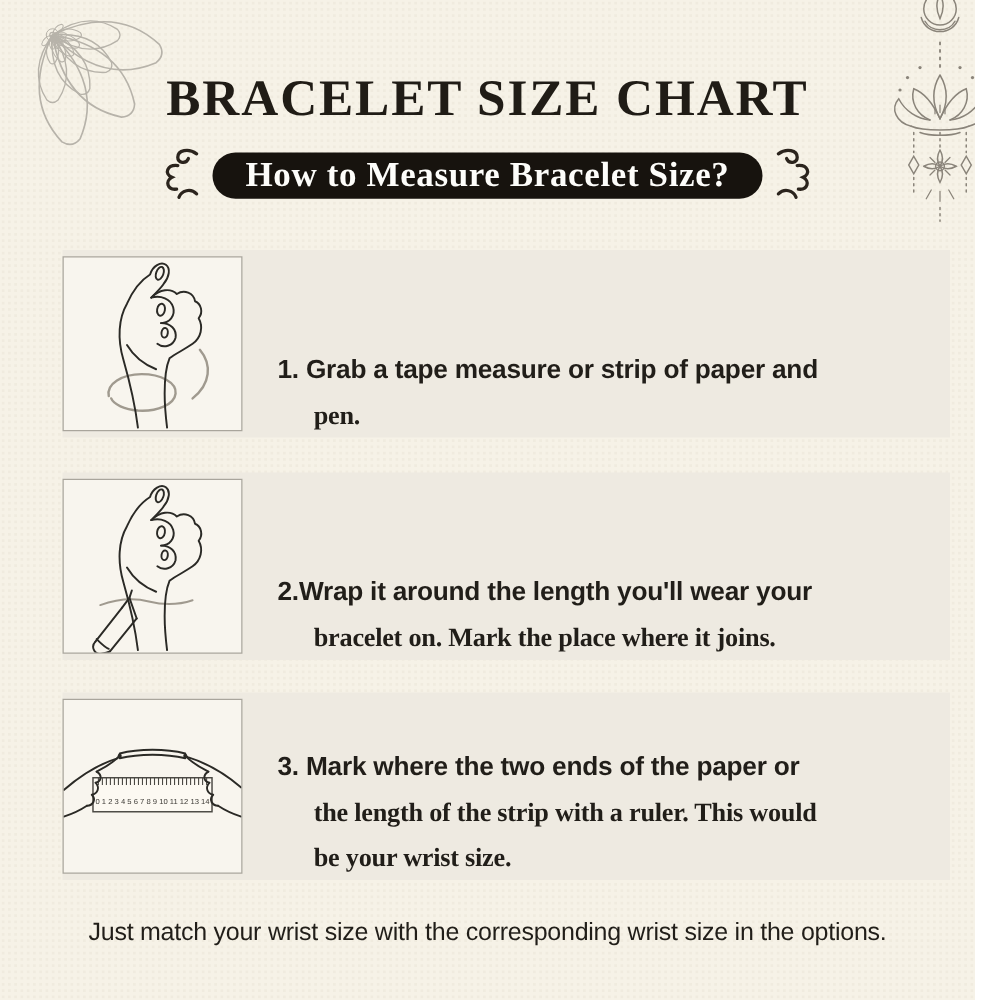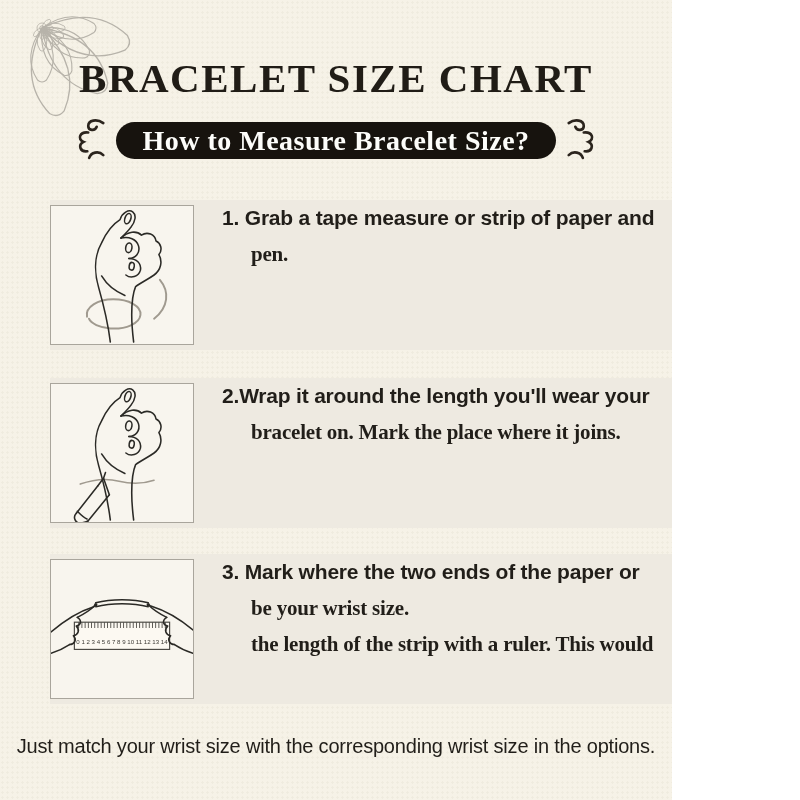--- a/index.html
+++ b/index.html
@@ -1,17 +1,17 @@
 <!DOCTYPE html>
 <html><head>
 <meta charset="utf-8">
 <style>
   html,body{margin:0;padding:0;}
   .page{
-    position:relative;width:672px;height:800px;overflow:hidden;
+    position:relative;width:780px;height:800px;overflow:hidden;
     background:#f6f2e7;
     font-family:"Liberation Sans","DejaVu Sans",sans-serif;
     color:#211e19;
   }
   .page::before{
     content:"";position:absolute;inset:0;pointer-events:none;
     background-image:radial-gradient(rgba(135,120,90,.055) 1px,transparent 1.3px);
     background-size:5px 5px;
   }
   .mandala{position:absolute;top:0;left:0;}
@@ -33,21 +33,21 @@
   }
   .step-row{position:absolute;left:50px;width:710px;height:150px;background:#eeeae1;}
   #row1{top:200px}#row2{top:378px}#row3{top:554px}
   .illus{
     position:absolute;left:0;top:5px;width:144px;height:140px;
     background:#f8f5ee;border:1px solid #a9a59c;box-sizing:border-box;
   }
   .illus svg{width:100%;height:100%;display:block;}
   .step-text{
     position:absolute;left:172px;right:0;top:0;height:100%;
-    display:flex;flex-direction:column;justify-content:flex-start;
+    display:flex;flex-direction:column;justify-content:flex-end;
     font-weight:700;font-size:21px;line-height:36px;letter-spacing:-.2px;color:#211e19;
   }
   .line{white-space:nowrap;}
   .line.rest{margin-left:29px;font-family:Liberation Serif, serif;}
   .footer{
     position:absolute;top:731px;left:0;width:100%;text-align:center;
     font-weight:400;font-size:20px;line-height:30px;letter-spacing:-.2px;
     white-space:nowrap;color:#211e19;
   }
   .sq{display:block;}
@@ -224,20 +224,20 @@
         <path class="ink" d="M27,59 C32,62 31,67 26,68 C30,72 28,77 23,78 C27,82 24,87 19,87"></path>
         <path class="ink" d="M19,87 C13,91 6,94 0,96"></path>
         <path class="ink" d="M146,72 C132,60 118,52 102,47 L100,46"></path>
         <path class="ink" d="M100,46 C106,52 113,56 119,59"></path>
         <path class="ink" d="M119,59 C114,62 115,67 120,68 C116,72 118,77 123,78 C119,82 122,87 127,87"></path>
         <path class="ink" d="M127,87 C133,91 140,94 146,96"></path>
       </svg>
     </div>
     <div class="step-text">
       <div class="line first"><span>3.</span><span> Mark where the two ends of the paper or</span></div>
+      <div class="line rest">the length of the strip with a ruler. This would</div>
       <div class="line rest">be your wrist size.</div>
-      <div class="line rest">the length of the strip with a ruler. This would</div>
     </div>
   </div>
 
   <div class="footer">Just match your wrist size with the corresponding wrist size in the options.</div>
 
 </div>
 
 </body></html>

